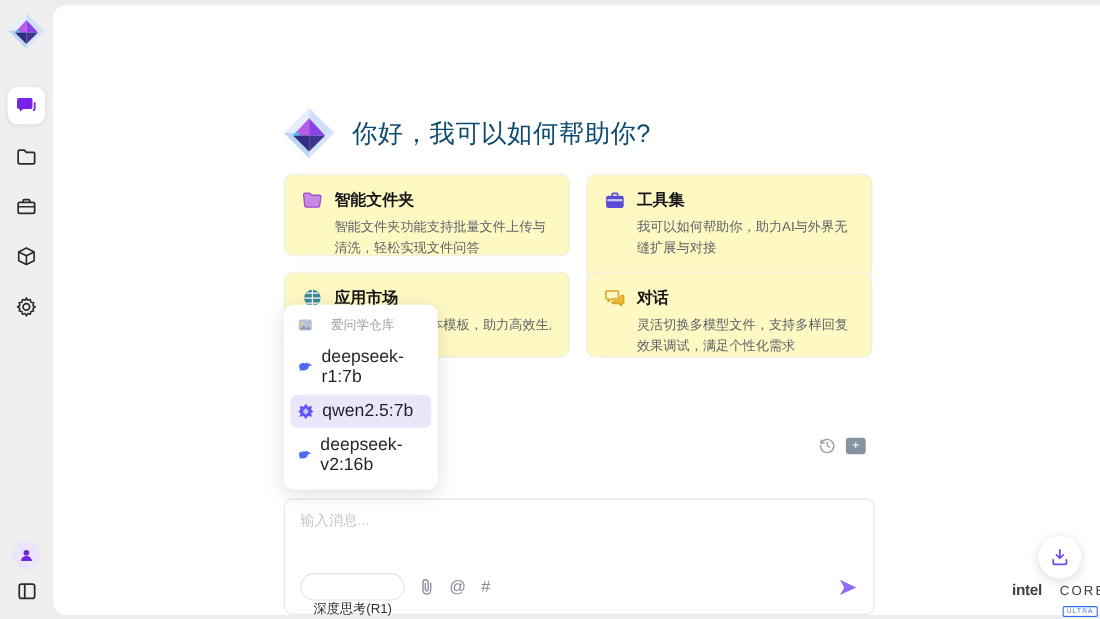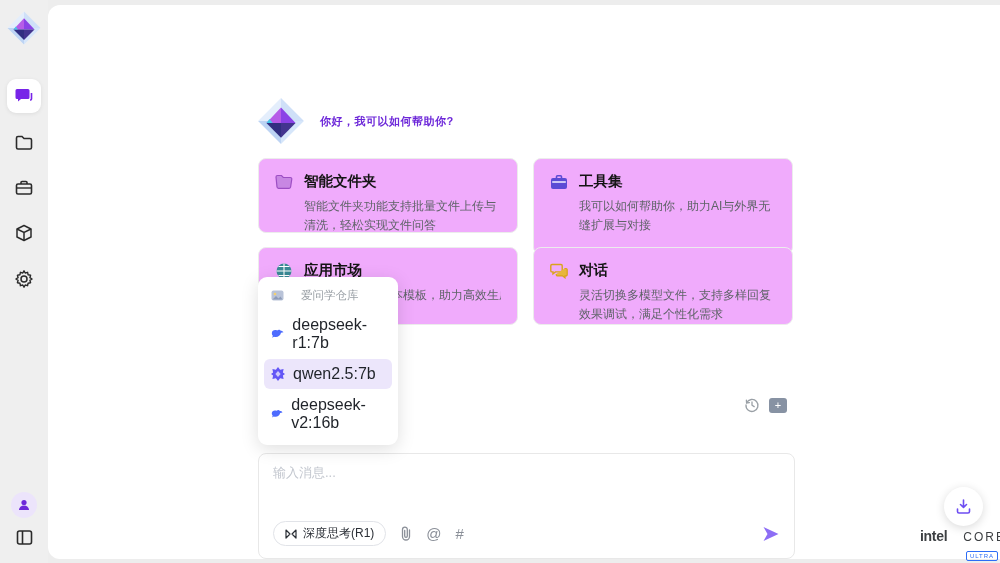--- a/index.html
+++ b/index.html
@@ -18,24 +18,24 @@
   .avatar-circle { width:26px; height:26px; border-radius:50%; background:#ece4fb;
                    display:flex; align-items:center; justify-content:center; }
 
   
   .main { position:absolute; left:48px; top:5px; width:952px; height:554px; background:#ffffff;
           border-radius:12px 0 0 12px; }
 
   
   .greeting { position:absolute; left:256px; top:96px; display:flex; align-items:center; gap:14px; }
   .greet-logo { width:50px; height:50px; }
-  .greet-text { font-size:11px; font-weight:bold; color:#6d28d9; letter-spacing:.5px; }
-
-  
-  .card { position:absolute; width:260px; background:#f0abfc; border:1px solid #ececec; border-radius:8px;
+  .greet-text { font-size:23px; font-weight:normal; color:#0c4a6e; letter-spacing:.5px; }
+
+  
+  .card { position:absolute; width:260px; background:#fef9c3; border:1px solid #ececec; border-radius:8px;
           padding:13px 16px 12px 16px; cursor:pointer; }
   .card1 { left:258px; top:158px; height:75px; }
   .card2 { left:533px; top:158px; height:97px; }
   .card3 { left:258px; top:247px; height:78px; }
   .card4 { left:533px; top:247px; height:78px; }
   .card-head { display:flex; align-items:center; gap:11px; margin-bottom:6px; }
   .card-title { font-size:14.5px; font-weight:bold; color:#141414; }
   .card-desc { font-size:12px; color:#5f6368; line-height:1.6; padding-left:29px; }
   .card3 .card-desc { padding-left:116px; white-space:nowrap; overflow:hidden; }
 
@@ -57,22 +57,22 @@
   .new-chat-btn { width:18px; height:15px; background:#8792a3; border-radius:3px; display:flex;
                   align-items:center; justify-content:center; color:#fff; font-size:11px; line-height:1; cursor:pointer; }
 
   
   .composer { position:absolute; left:258px; top:453px; width:537px; height:106px; background:#fff;
               border:1px solid #e8e8e8; border-radius:8px; }
   .composer textarea { position:absolute; left:14px; top:10px; width:500px; height:48px; border:none; resize:none;
               outline:none; font-family:inherit; font-size:13px; color:#333; background:transparent; }
   .composer textarea::placeholder { color:#c3c7cf; }
   .composer-bar { position:absolute; left:14px; right:14px; bottom:12px; display:flex; align-items:center; gap:14px; }
-  .deep-pill { display:inline-flex; align-items:center; gap:6px; border:1px solid #e1e3e8; border-radius:14px;
-               height:25px; padding:0 11px; font-size:12px; color:#2b2f36; cursor:pointer; background:#fff; }
+  .deep-pill { display:inline-flex; align-items:center; gap:23px; border:1px solid #e1e3e8; border-radius:14px;
+               height:25px; padding:0 11px; font-size:12px; color:#2b2f36; cursor:pointer; background:#fff;flex-direction:column; }
   .bar-icon { color:#8a8f98; font-size:14px; cursor:pointer; display:flex; align-items:center; }
   .at-glyph { font-size:15px; color:#8a8f98; }
   .hash-glyph { font-size:15px; color:#8a8f98; letter-spacing:0; }
   .send-btn { margin-left:auto; cursor:pointer; display:flex; align-items:center; }
 
   
   .download-fab { position:absolute; left:944px; top:487px; width:39px; height:39px; border-radius:50%;
                   background:#fff; box-shadow:0 2px 10px rgba(0,0,0,.15); display:flex; align-items:center;
                   justify-content:center; cursor:pointer; z-index:6; }
   .intel-badge { position:absolute; left:925px; top:528px; width:76px; text-align:center; z-index:6; }

